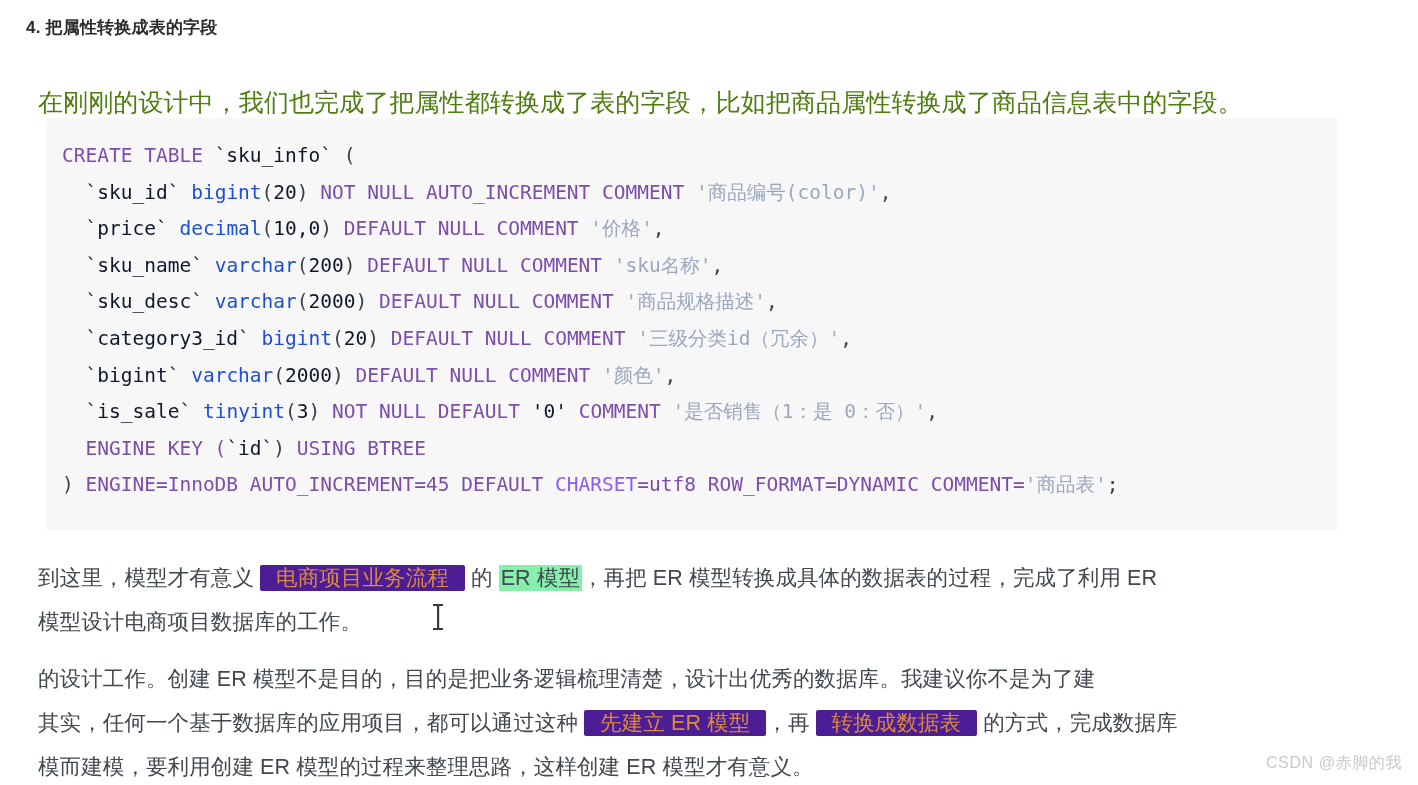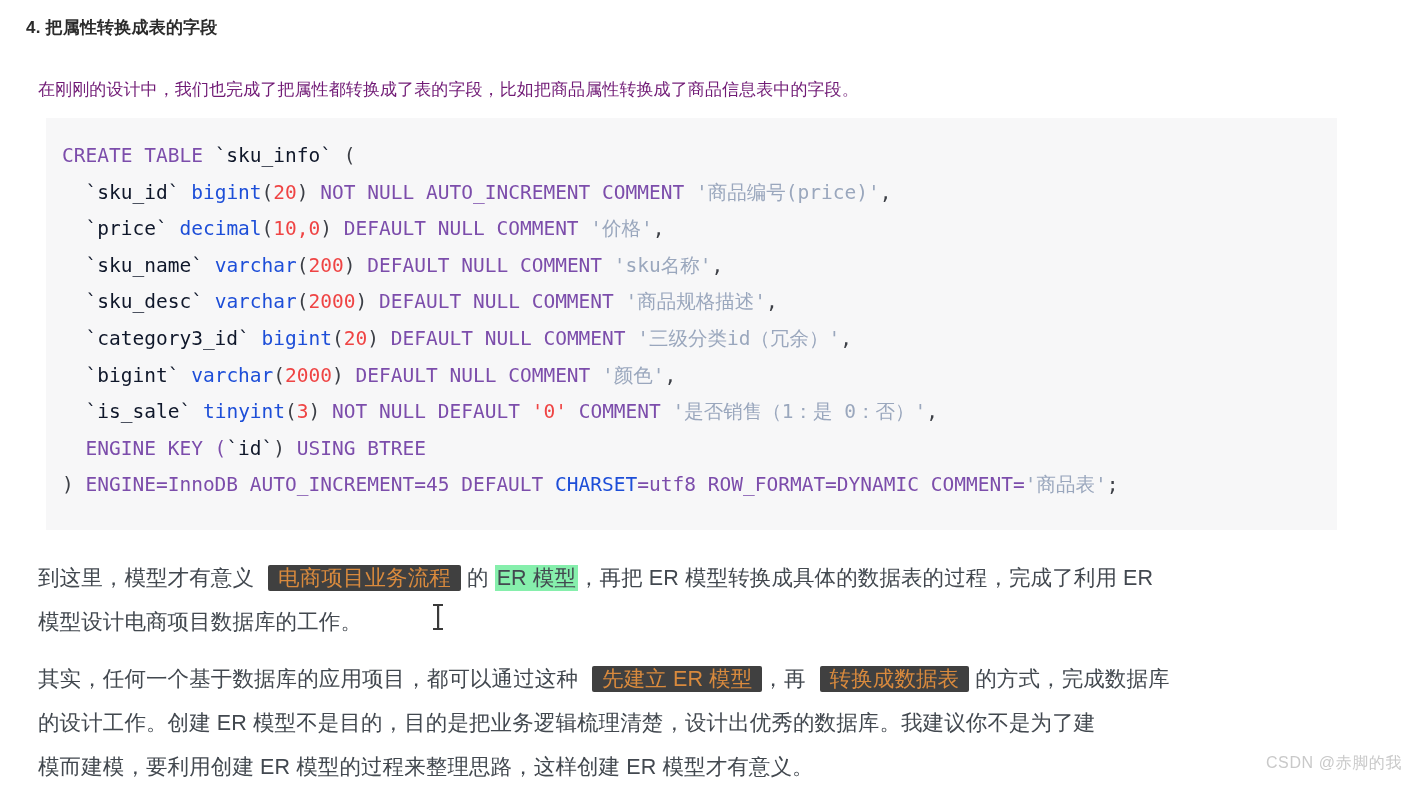--- a/index.html
+++ b/index.html
@@ -33,22 +33,22 @@
     color: #2b2b2b;
     letter-spacing: 0.2px;
     white-space: nowrap;
   }
 
   
   .intro {
     position: absolute;
     left: 38px;
     top: 61px;
-    font-size: 17px;
-    color: #701a75;
+    font-size: 25px;
+    color: #4d7c0f;
     white-space: nowrap;
     letter-spacing: 0.1px;
   }
 
   
   .codeblock {
     position: absolute;
     left: 46px;
     top: 118px;
     width: 1291px;
@@ -63,45 +63,44 @@
     font-family: "DejaVu Sans Mono", "Liberation Mono", monospace;
     font-size: 19.5px;
     line-height: 36.6px;
     white-space: pre;
     color: #383a42;
     letter-spacing: 0px;
   }
   .code .kw      { color: #7c4dab; }
   .code .ident   { color: #0f172a; }        
   .code .type    { color: #1d4ed8; }        
-  .code .num     { color: #ef4444; }
+  .code .num     { color: #0f172a; }
   .code .str     { color: #9aa7bd; }
   .code .plain   { color: #3c3f46; }
-  .code .orange  { color: #1d4ed8; }        
+  .code .orange  { color: #8b5cf6; }        
   .code .punc    { color: #3c3f46; }
 
   
   .para {
     position: absolute;
     font-size: 21.5px;
     color: #42484f;
     letter-spacing: 0.1px;
     line-height: 44px;
   }
   .para-1 { left: 38px; top: 556px; width: 1300px; }
   .para-2 { left: 38px; top: 657px; width: 1320px; }
 
   .para .line { white-space: nowrap; display: block; }
 
   .hl-orange {
     color: #d98a3d;
-    background: #404040;
-    padding: 1px 10px;
+    background: #4c1d95;
+    padding: 1px 16px;
     border-radius: 2px;
-    margin-left: 8px;
   }
   .hl-select {
     background: #86efac;
     color: #42484f;
     padding: 1px 2px;
   }
 
   
   .ibeam {
     position: absolute;
@@ -126,21 +125,21 @@
 <body>
 
 <div class="page">
 
   <h2 class="heading">4. 把属性转换成表的字段</h2>
 
   <p class="intro">在刚刚的设计中，我们也完成了把属性都转换成了表的字段，比如把商品属性转换成了商品信息表中的字段。</p>
 
   <div class="codeblock">
     <pre class="code"><span><span class="kw">CREATE TABLE </span><span class="ident">`sku_info`</span><span class="punc"> (</span></span>
-<span><span class="plain">  </span><span class="ident">`sku_id`</span><span class="plain"> </span><span class="type">bigint</span><span class="punc">(</span><span class="num">20</span><span class="punc">) </span><span class="kw">NOT NULL AUTO_INCREMENT COMMENT </span><span class="str">'商品编号(price)'</span><span class="punc">,</span></span>
+<span><span class="plain">  </span><span class="ident">`sku_id`</span><span class="plain"> </span><span class="type">bigint</span><span class="punc">(</span><span class="num">20</span><span class="punc">) </span><span class="kw">NOT NULL AUTO_INCREMENT COMMENT </span><span class="str">'商品编号(color)'</span><span class="punc">,</span></span>
 <span><span class="plain">  </span><span class="ident">`price`</span><span class="plain"> </span><span class="type">decimal</span><span class="punc">(</span><span class="num">10,0</span><span class="punc">) </span><span class="kw">DEFAULT NULL COMMENT </span><span class="str">'价格'</span><span class="punc">,</span></span>
 <span><span class="plain">  </span><span class="ident">`sku_name`</span><span class="plain"> </span><span class="type">varchar</span><span class="punc">(</span><span class="num">200</span><span class="punc">) </span><span class="kw">DEFAULT NULL COMMENT </span><span class="str">'sku名称'</span><span class="punc">,</span></span>
 <span><span class="plain">  </span><span class="ident">`sku_desc`</span><span class="plain"> </span><span class="type">varchar</span><span class="punc">(</span><span class="num">2000</span><span class="punc">) </span><span class="kw">DEFAULT NULL COMMENT </span><span class="str">'商品规格描述'</span><span class="punc">,</span></span>
 <span><span class="plain">  </span><span class="ident">`category3_id`</span><span class="plain"> </span><span class="type">bigint</span><span class="punc">(</span><span class="num">20</span><span class="punc">) </span><span class="kw">DEFAULT NULL COMMENT </span><span class="str">'三级分类id（冗余）'</span><span class="punc">,</span></span>
 <span><span class="plain">  </span><span class="ident">`bigint`</span><span class="plain"> </span><span class="type">varchar</span><span class="punc">(</span><span class="num">2000</span><span class="punc">) </span><span class="kw">DEFAULT NULL COMMENT </span><span class="str">'颜色'</span><span class="punc">,</span></span>
 <span><span class="plain">  </span><span class="ident">`is_sale`</span><span class="plain"> </span><span class="type">tinyint</span><span class="punc">(</span><span class="num">3</span><span class="punc">) </span><span class="kw">NOT NULL DEFAULT </span><span class="num">'0'</span><span class="kw"> COMMENT </span><span class="str">'是否销售（1：是 0：否）'</span><span class="punc">,</span></span>
 <span><span class="plain">  </span><span class="kw">ENGINE KEY (</span><span class="ident">`id`</span><span class="punc">) </span><span class="kw">USING BTREE</span></span>
 <span><span class="punc">) </span><span class="kw">ENGINE=InnoDB AUTO_INCREMENT=45 DEFAULT </span><span class="orange">CHARSET</span><span class="kw">=utf8 ROW_FORMAT=DYNAMIC COMMENT=</span><span class="str">'商品表'</span><span class="punc">;</span></span></pre>
   </div>
 
@@ -149,20 +148,20 @@
     <span class="line"><span>模型设计电商项目数据库的工作。</span></span>
   </div>
 
   <svg class="ibeam" viewBox="0 0 12 26" xmlns="http://www.w3.org/2000/svg">
     <rect x="5" y="0" width="2.2" height="26" fill="#3a3a3a"></rect>
     <rect x="1" y="0" width="10" height="2" fill="#3a3a3a"></rect>
     <rect x="1" y="24" width="10" height="2" fill="#3a3a3a"></rect>
   </svg>
 
   <div class="para para-2">
+    <span class="line"><span>的设计工作。创建 ER 模型不是目的，目的是把业务逻辑梳理清楚，设计出优秀的数据库。我建议你不是为了建</span></span>
     <span class="line"><span>其实，任何一个基于数据库的应用项目，都可以通过这种 </span><span class="hl-orange">先建立 ER 模型</span><span>，再 </span><span class="hl-orange">转换成数据表</span><span> 的方式，完成数据库</span></span>
-    <span class="line"><span>的设计工作。创建 ER 模型不是目的，目的是把业务逻辑梳理清楚，设计出优秀的数据库。我建议你不是为了建</span></span>
     <span class="line"><span>模而建模，要利用创建 ER 模型的过程来整理思路，这样创建 ER 模型才有意义。</span></span>
   </div>
 
   <div class="watermark">CSDN @赤脚的我</div>
 
 </div>
 
 </body></html>

